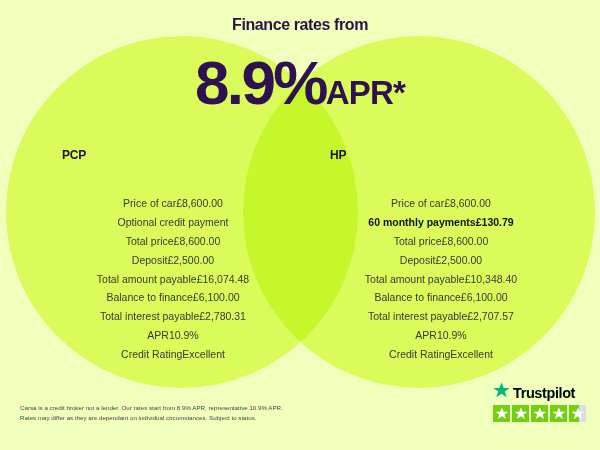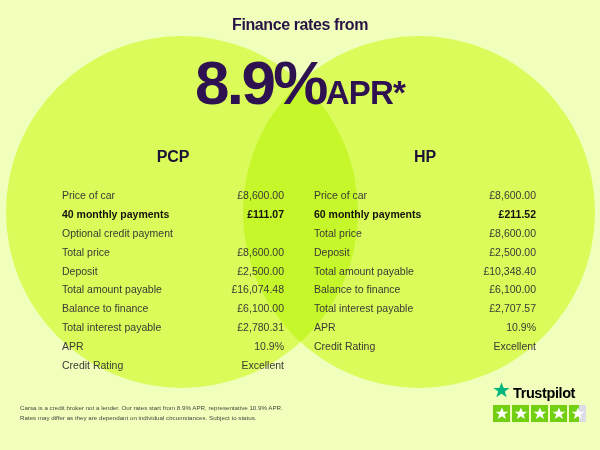--- a/index.html
+++ b/index.html
@@ -82,35 +82,34 @@
     line-height: 1;
     vertical-align: baseline;
   }
 
   
   .plan {
     position: absolute;
     top: 148px;
   }
   .plan-pcp { left: 62px;  width: 222px; }
-  .plan-hp  { left: 314px; width: 222px; }
+  .plan-hp  { left: 330px; width: 222px; }
 
   .plan-title {
-    text-align: center;
-    font-size: 16px;
+    font-size: 12px;
     font-weight: bold;
     color: #1d1236;
     letter-spacing: -0.2px;
-    margin-bottom: 20px;
+    margin-bottom: 32px;
   }
 
   .rows { display: block; }
   .row {
     display: flex;
-    justify-content: space-between;
+    justify-content: center;
     align-items: baseline;
     font-size: 10.5px;
     color: #3a3a35;
     padding: 2.9px 0 2.9px 0;
     line-height: 1.25;
   }
   .row .label { text-align: left; white-space: nowrap; }
   .row .value { text-align: right; white-space: nowrap; }
   .row.emph .label,
   .row.emph .value {
@@ -187,24 +186,20 @@
     <span class="rate-big">8.9%</span><span class="rate-small">APR*</span>
   </div>
 
   <div class="plan plan-pcp">
     <div class="plan-title">PCP</div>
     <div class="rows" id="rows-pcp">
         <div class="row">
           <span class="label">Price of car</span>
           <span class="value">£8,600.00</span>
         </div>
-        <div class="row emph">
-          <span class="label">40 monthly payments</span>
-          <span class="value">£111.07</span>
-        </div>
         <div class="row">
           <span class="label">Optional credit payment</span>
           <span class="value"></span>
         </div>
         <div class="row">
           <span class="label">Total price</span>
           <span class="value">£8,600.00</span>
         </div>
         <div class="row">
           <span class="label">Deposit</span>
@@ -235,21 +230,21 @@
 
   <div class="plan plan-hp">
     <div class="plan-title">HP</div>
     <div class="rows" id="rows-hp">
         <div class="row">
           <span class="label">Price of car</span>
           <span class="value">£8,600.00</span>
         </div>
         <div class="row emph">
           <span class="label">60 monthly payments</span>
-          <span class="value">£211.52</span>
+          <span class="value">£130.79</span>
         </div>
         <div class="row">
           <span class="label">Total price</span>
           <span class="value">£8,600.00</span>
         </div>
         <div class="row">
           <span class="label">Deposit</span>
           <span class="value">£2,500.00</span>
         </div>
         <div class="row">

